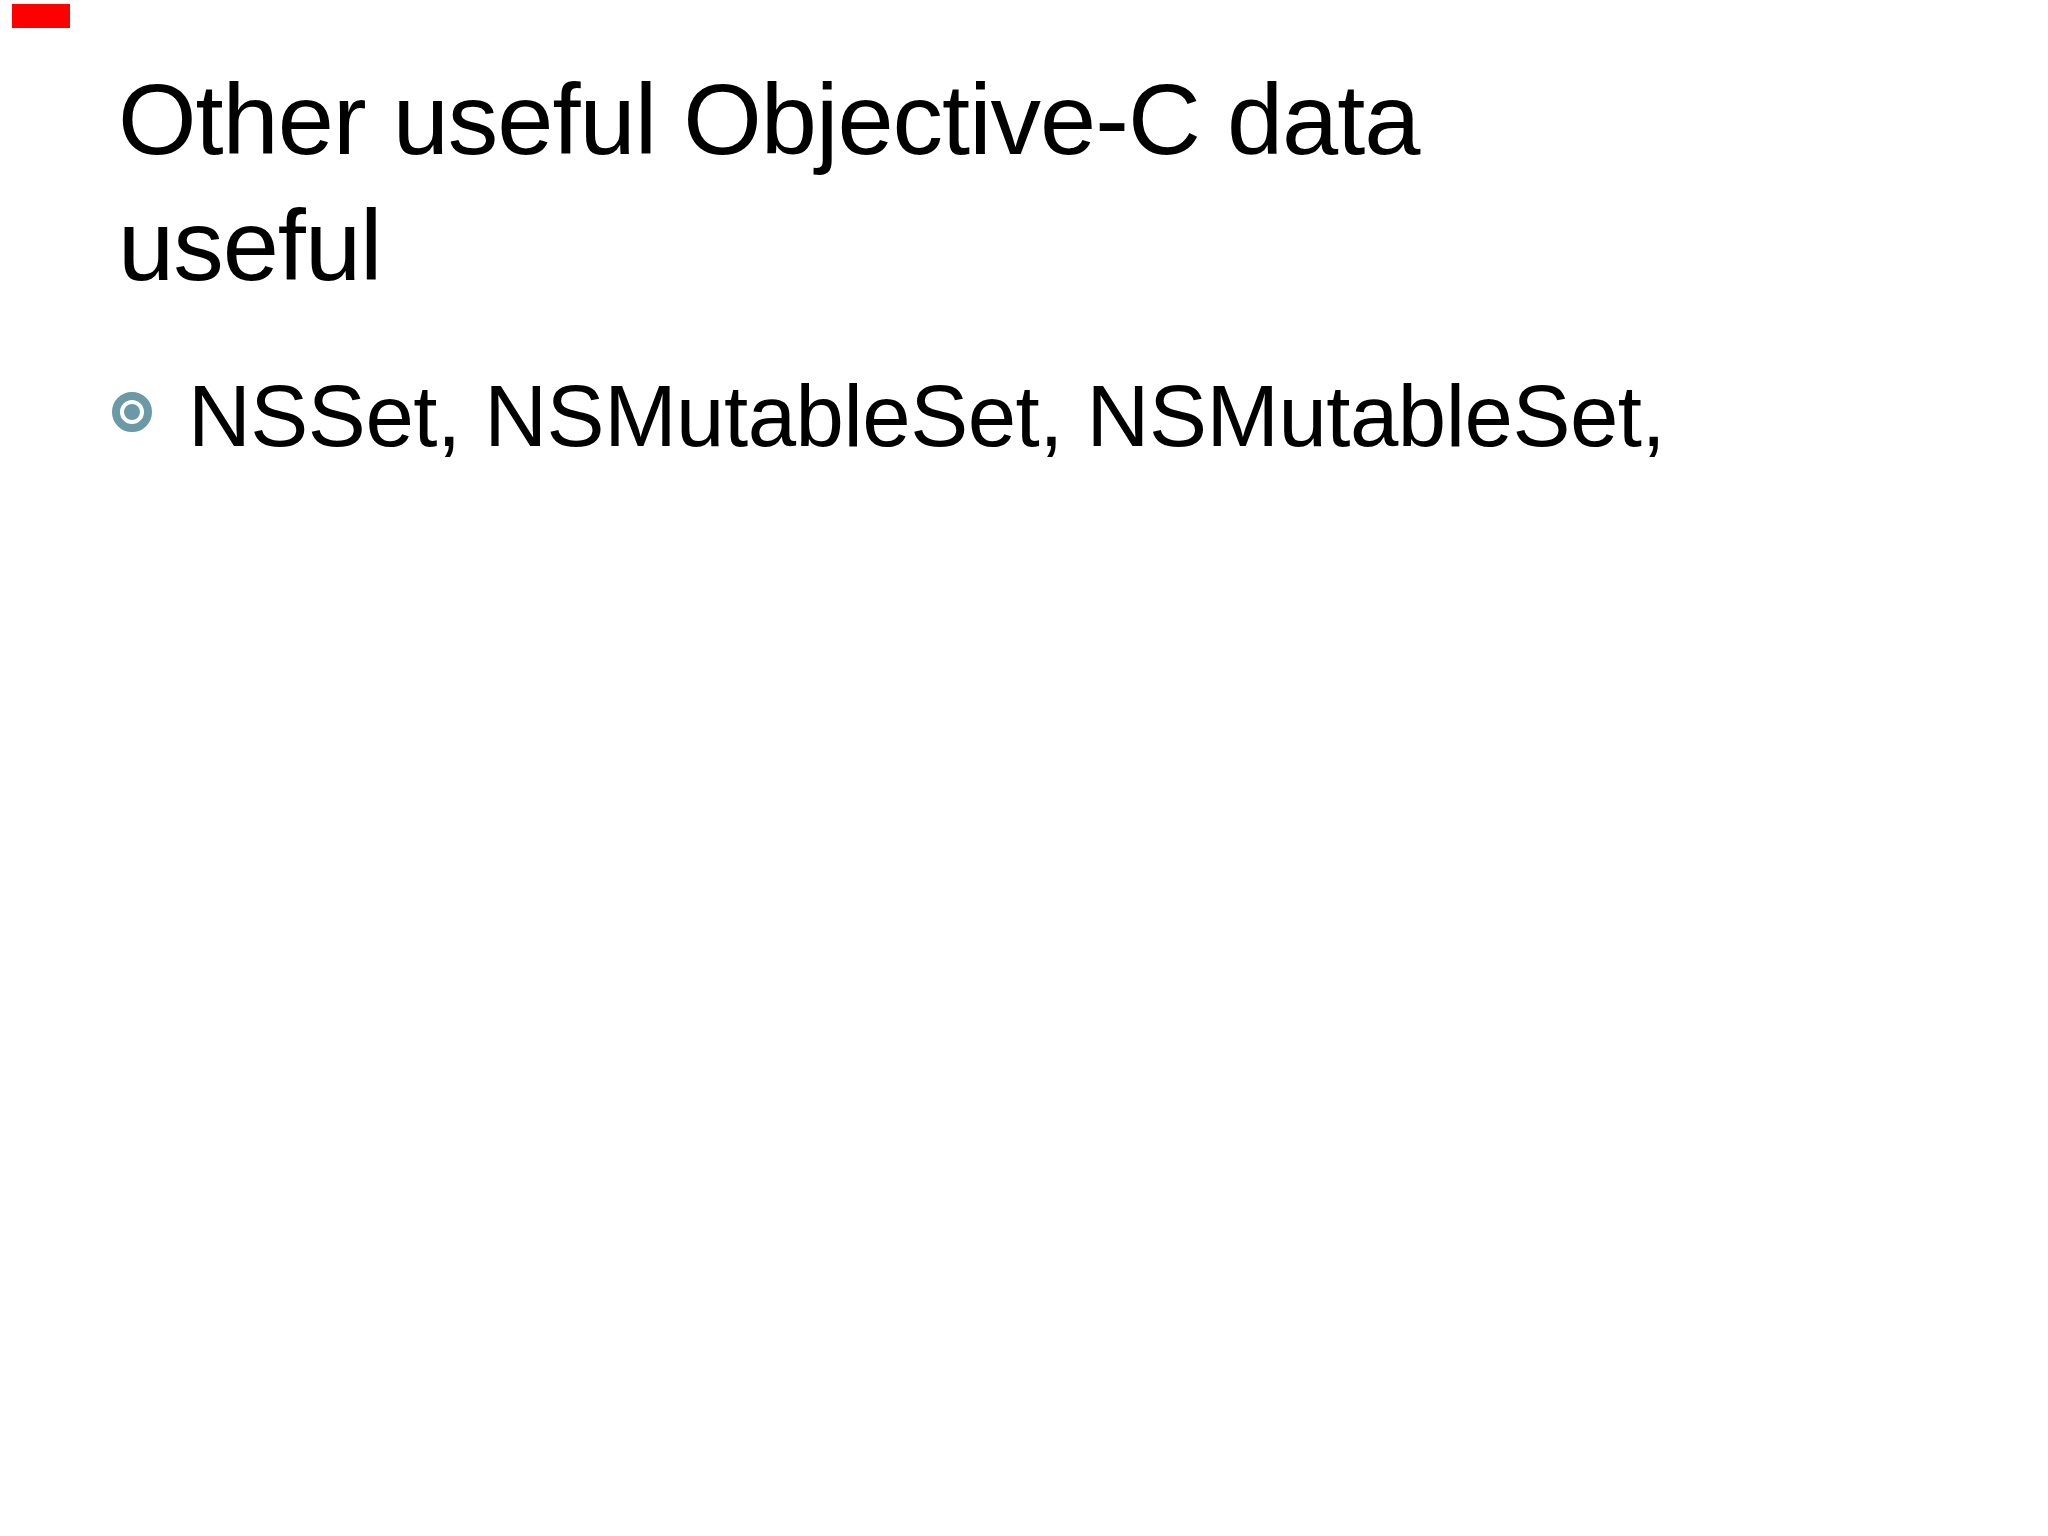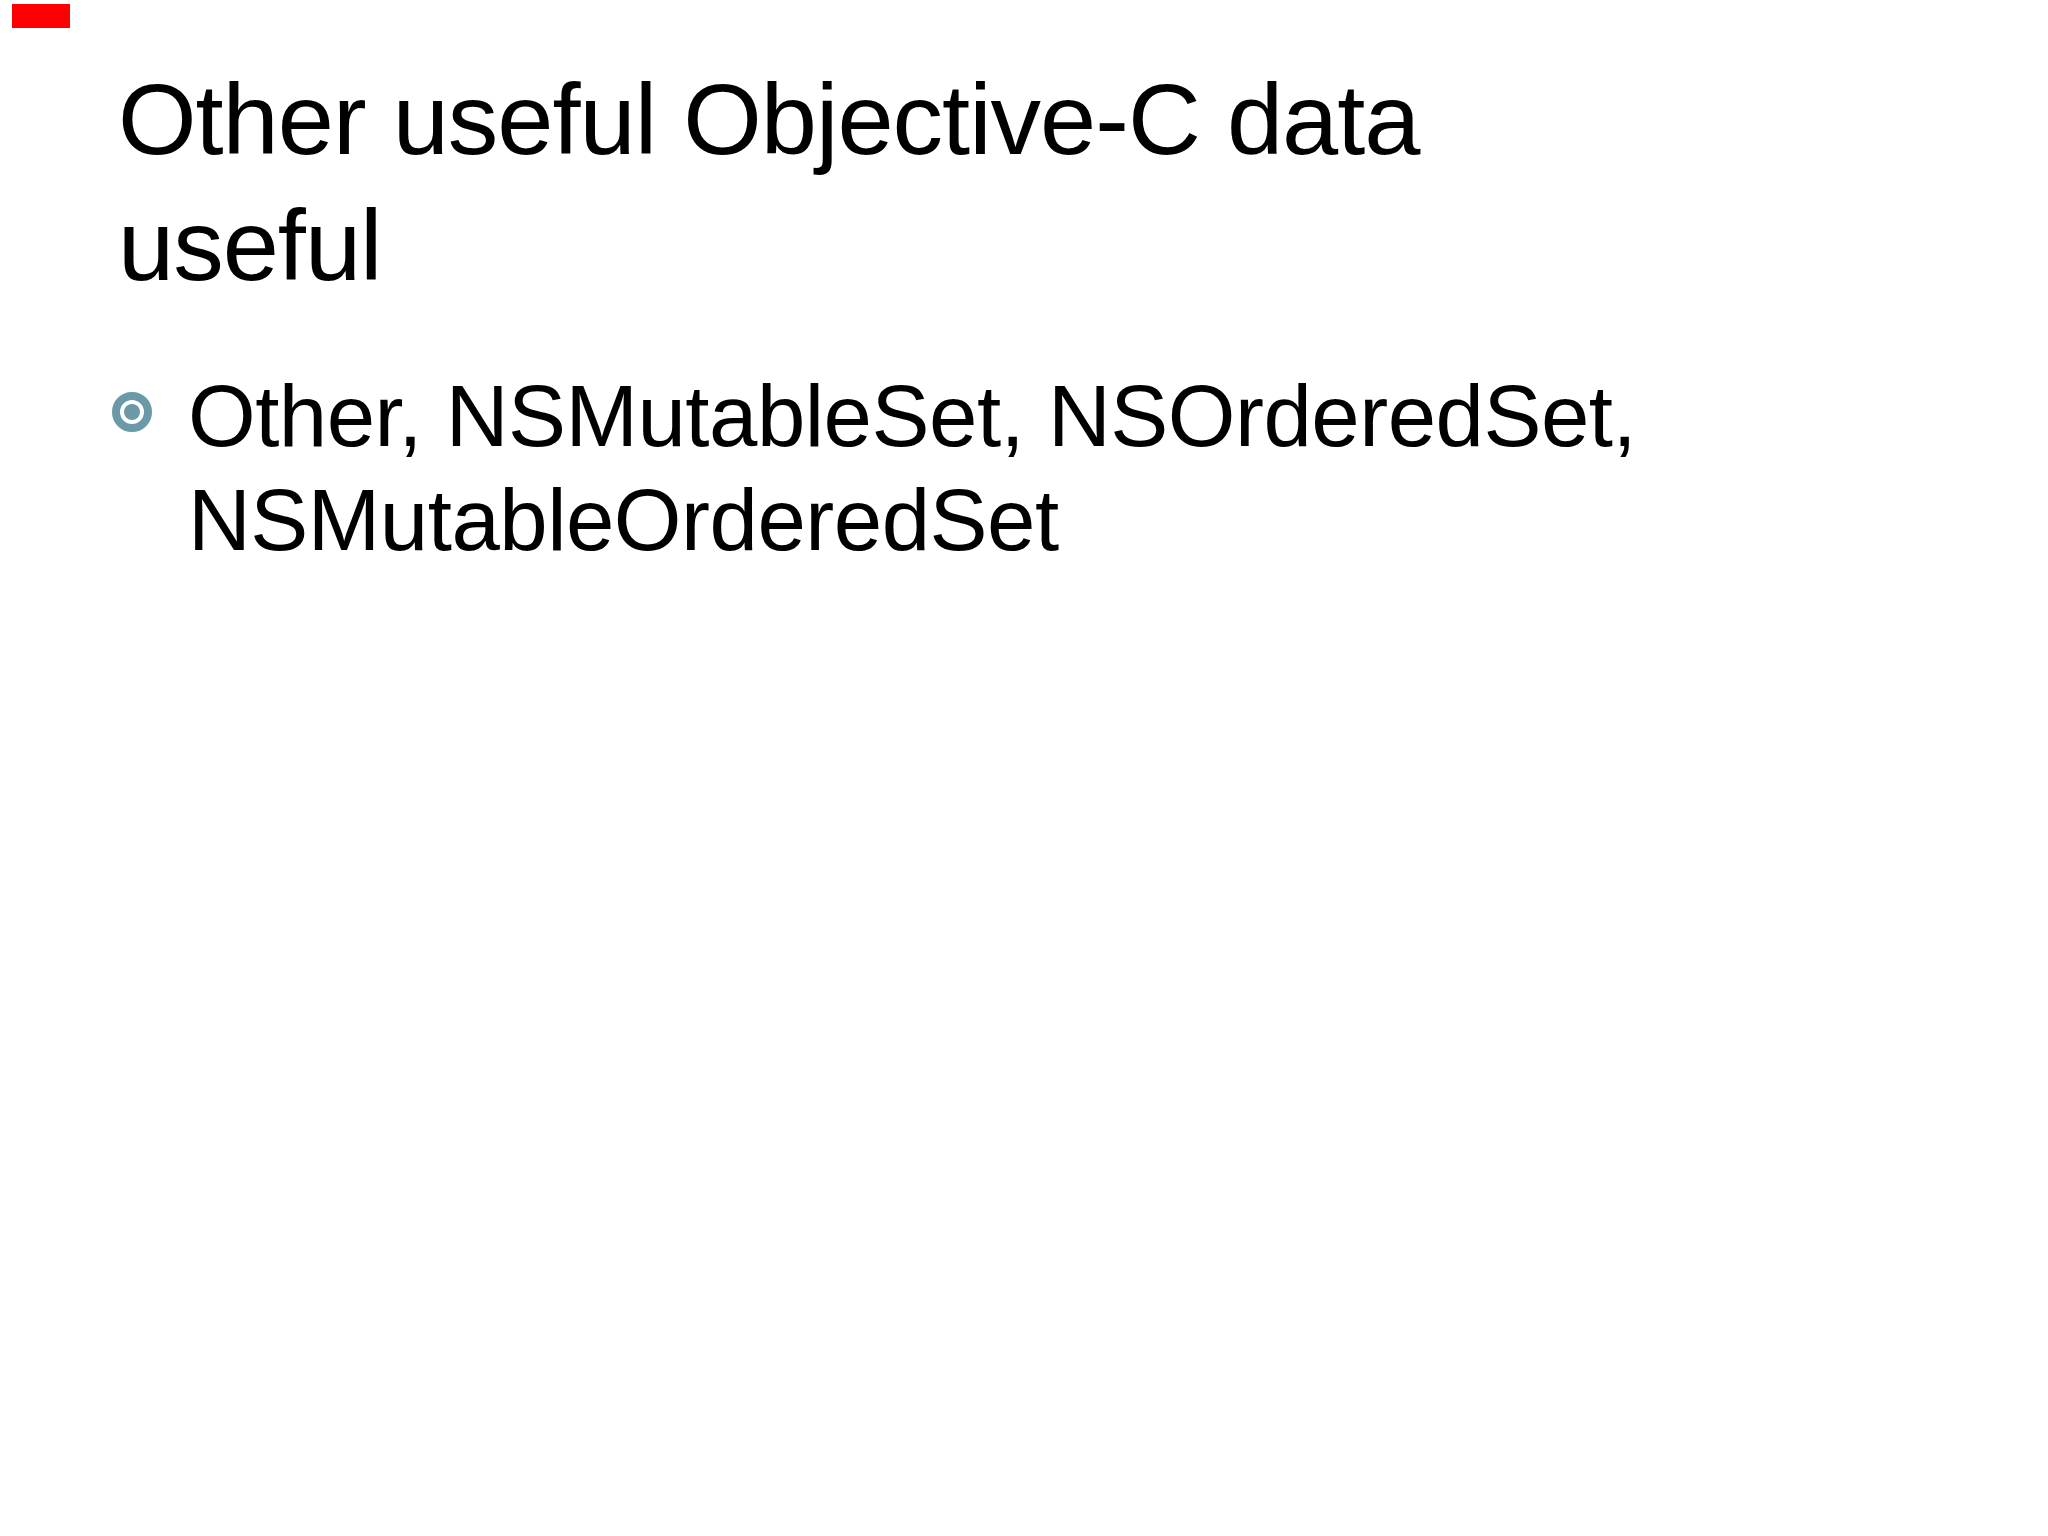--- a/index.html
+++ b/index.html
@@ -94,18 +94,17 @@
   <h1 class="title">
     <span class="line">Other useful Objective-C data</span>
     <span class="line">useful</span>
   </h1>
 
   <div class="bullet-item">
     <span class="bullet-icon">
       <span class="dot"></span>
     </span>
     <div class="bullet-text">
-      <span class="line">Other, NSMutableSet, NSOrderedSet,</span>
-      <span class="line">NSMutableOrderedSet</span>
+      <span class="line">NSSet, NSMutableSet, NSMutableSet,</span>
     </div>
   </div>
 
 </div>
 
 </body></html>

